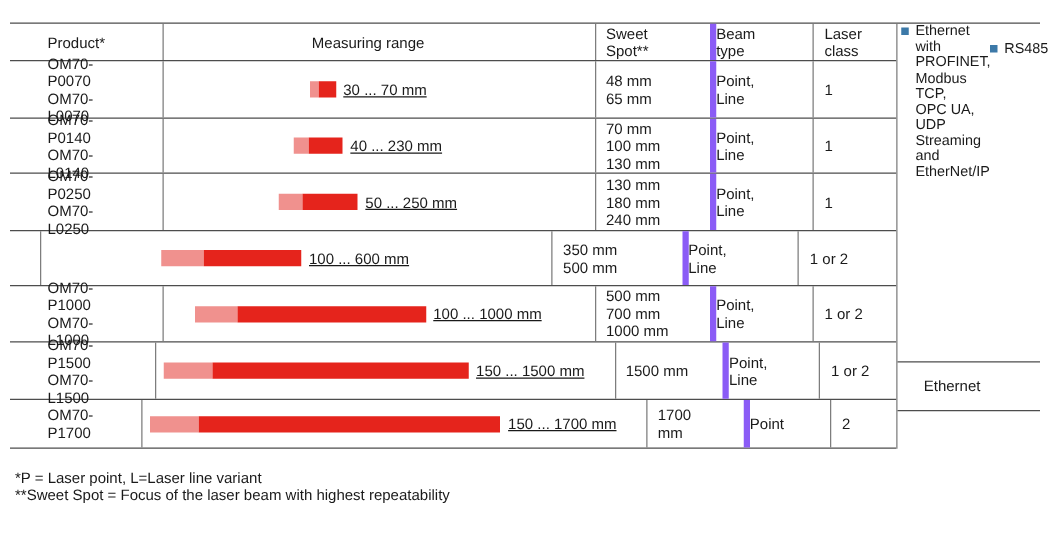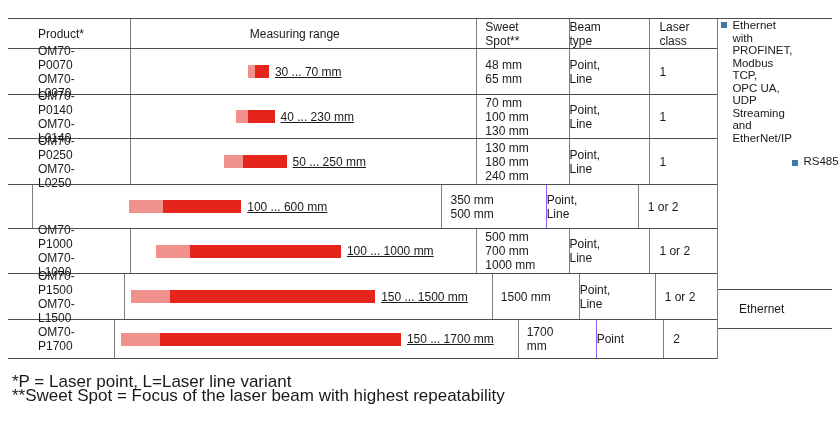--- a/index.html
+++ b/index.html
@@ -11,38 +11,38 @@
   .spec-table { position:absolute; left:8px; top:18px; width:824px; display:flex;
     border-top:1px solid #4d4d4d; }
   .left-block { width:709px; }
   .row { display:flex; border-bottom:1px solid #4d4d4d; }
   .row.header { height:30px; }
   .col { padding-left:6px; display:flex; flex-direction:column; justify-content:center;
     white-space:pre-line; line-height:14px;margin-left:24px; }
   .col-product { width:89px; }
   .col-range   { width:390px; border-left:1px solid #7d7d7d; flex-direction:row; align-items:center; }
   .col-sweet   { width:81px;  border-left:1px solid #7d7d7d; padding-left:8px; }
-  .col-beam    { width:69px;  border-left:1px solid #8b5cf6; padding-left:0; }
+  .col-beam    { width:69px;  border-left:5px solid #8b5cf6; padding-left:0; }
   .col-laser   { width:80px;  border-left:1px solid #7d7d7d; padding-left:9px; }
   .bar { display:flex; height:13px; }
   .bar-pink { height:13px; }
   .bar-red  { height:13px; }
   .range-label { margin-left:6px; white-space:nowrap;text-decoration:underline; }
   .right-block { width:115px; border-left:1px solid #7d7d7d; }
   .ifc-header { height:30px; border-bottom:1px solid #4d4d4d; display:flex;
     align-items:center; padding-left:10px; }
   .ifc-merged { height:271px; border-bottom:1px solid #4d4d4d; display:flex;
     flex-direction:row; justify-content:center; padding-left:10px; }
   .ifc-item { display:flex; align-items:flex-start; }
-  .ifc-item + .ifc-item { margin-top:14px;align-items:center; }
+  .ifc-item + .ifc-item { margin-top:14px; }
   .bullet { width:6px; height:6px; flex:0 0 6px; margin-top:3px; margin-right:5px; }
   .ifc-text { white-space:pre-line; line-height:12.5px; font-size:11.5px; }
   .ifc-row7 { height:39px; border-bottom:1px solid #4d4d4d; display:flex;
     align-items:center; padding-left:21px; }
-  .footnotes { position:absolute; left:12px; top:375px; line-height:14px; font-size:17px; }
+  .footnotes { position:absolute; left:12px; top:375px; line-height:14px; font-size:12px; }
 </style>
 </head>
 <body>
 
 <div class="spec-table">
   <div class="left-block">
 
     <div class="row header">
       <div class="col col-product">Product*</div>
       <div class="col col-range">Measuring range</div>

